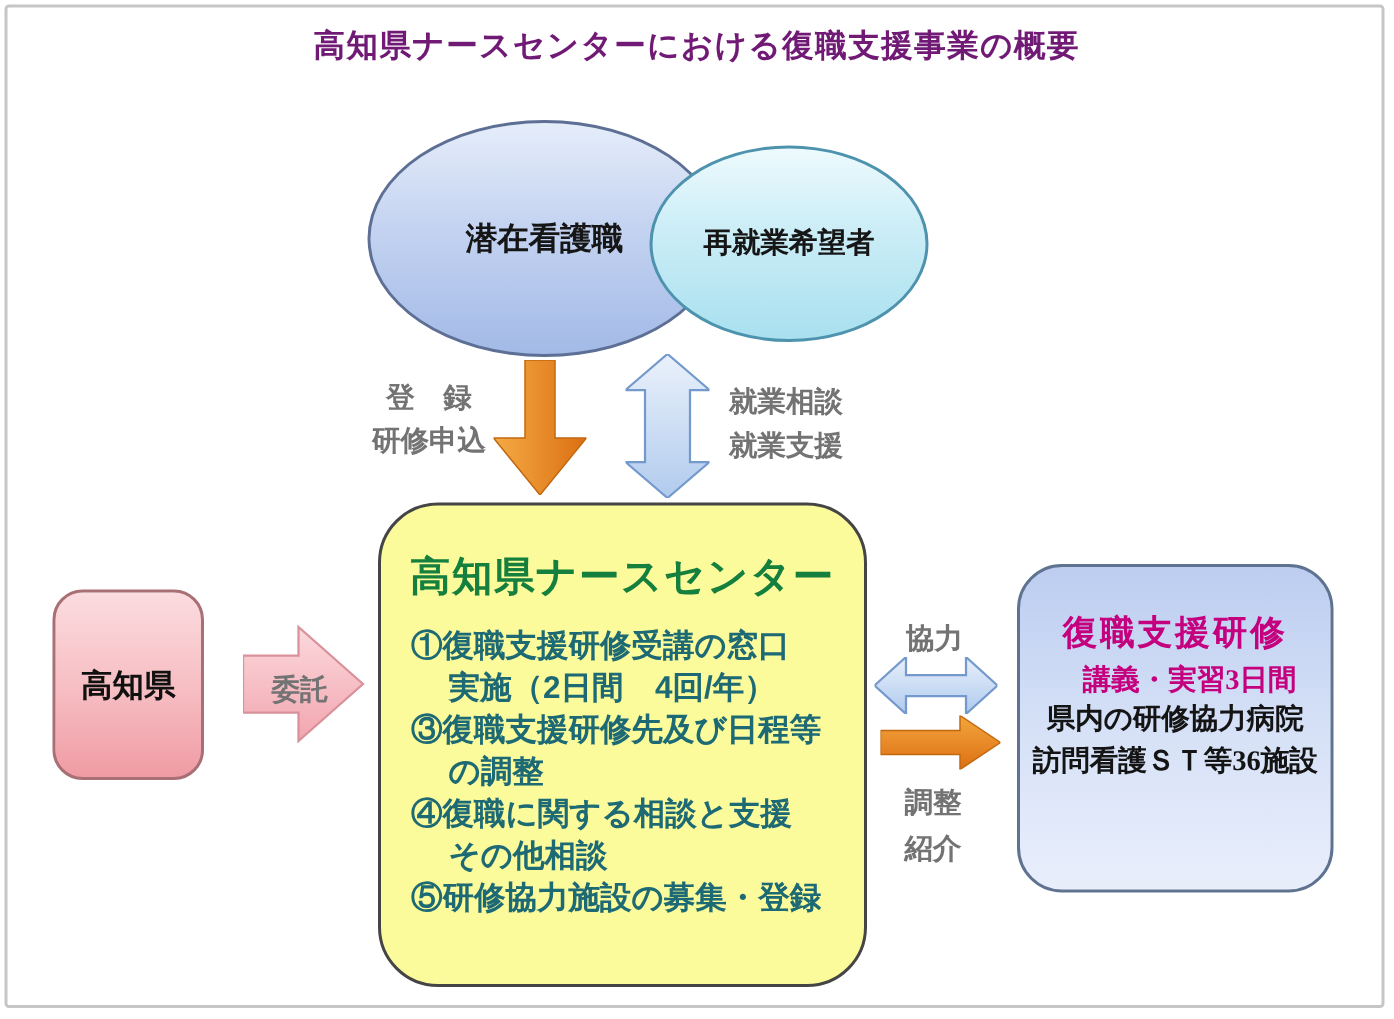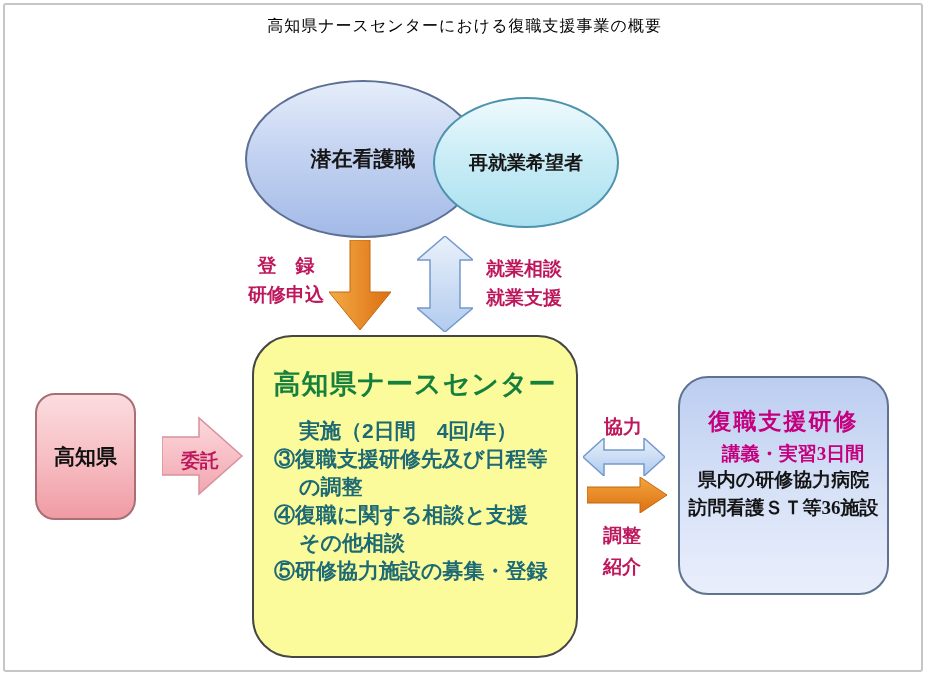--- a/index.html
+++ b/index.html
@@ -7,39 +7,39 @@
   .canvas {
     position:relative; width:929px; height:679px; background:#ffffff;
     font-family:"Liberation Sans", sans-serif; overflow:hidden;
   }
   .frame {
     position:absolute; left:3px; top:3px; width:920px; height:669px;
     border:2px solid #c6c6c6; border-radius:3px;
   }
   .main-title {
     position:absolute; left:0; top:16px; width:100%; text-align:center;
-    font-size:16px; font-weight:normal; color:#000000; letter-spacing:1px;
+    font-size:21px; font-weight:bold; color:#701a75; letter-spacing:1px;
   }
   .ellipse { position:absolute; border-radius:50%; display:flex; align-items:center; justify-content:center; }
   .ellipse-large {
     left:245px; top:80px; width:236px; height:158px;
     background:linear-gradient(180deg,#e5edfa 0%, #c4d3f1 45%, #a3bae7 100%);
     border:2px solid #5d6f94;
   }
   .ellipse-large .etext { font-family:"Liberation Serif", serif; font-size:21px; font-weight:600; color:#161616; }
   .ellipse-small {
     left:433px; top:97px; width:186px; height:131px;
     background:linear-gradient(180deg,#eefafd 0%, #cdeef7 40%, #a9e0ef 100%);
     border:2px solid #4e93ad; flex-direction:row;
   }
   .ellipse-small .etext { font-family:"Liberation Serif", serif; font-size:19px; font-weight:600; color:#161616; line-height:28px; text-align:center; }
   .arrow { position:absolute; }
   .flow-label {
     position:absolute; text-align:center; font-family:"Liberation Serif", serif;
-    font-size:19px; color:#be185d; line-height:29px; font-weight:600;
+    font-size:19px; color:#737373; line-height:29px; font-weight:600;
   }
   .main-box {
     position:absolute; left:252px; top:335px; width:326px; height:323px;
     background:#fbfb9c; border:2px solid #454545; border-radius:40px;
   }
   .main-box-title {
     margin-top:32px; text-align:center; font-size:27px; line-height:30px;
     font-weight:bold; color:#15803d; letter-spacing:1px;
   }
   .main-box-list {
@@ -118,20 +118,21 @@
           <stop offset="1" stop-color="#f2a5af"></stop>
       </linearGradient>
     </defs>
     <polygon points="0,21 37,21 37,2 80,40 37,78 37,59 0,59" fill="url(#grad-pink)" stroke="#d9919b" stroke-width="1.5"></polygon>
   </svg>
   <div class="flow-label" style="left:172px; top:446px; width:56px;">委託</div>
 
   <div class="main-box">
     <div class="main-box-title">高知県ナースセンター</div>
     <div class="main-box-list">
+      <div>①復職支援研修受講の窓口</div>
       <div class="indent">実施（2日間　4回/年）</div>
       <div>③復職支援研修先及び日程等</div>
       <div class="indent">の調整</div>
       <div>④復職に関する相談と支援</div>
       <div class="indent">その他相談</div>
       <div>⑤研修協力施設の募集・登録</div>
     </div>
   </div>
 
   <div class="flow-label" style="left:593px; top:412px; width:60px;">協力</div>

